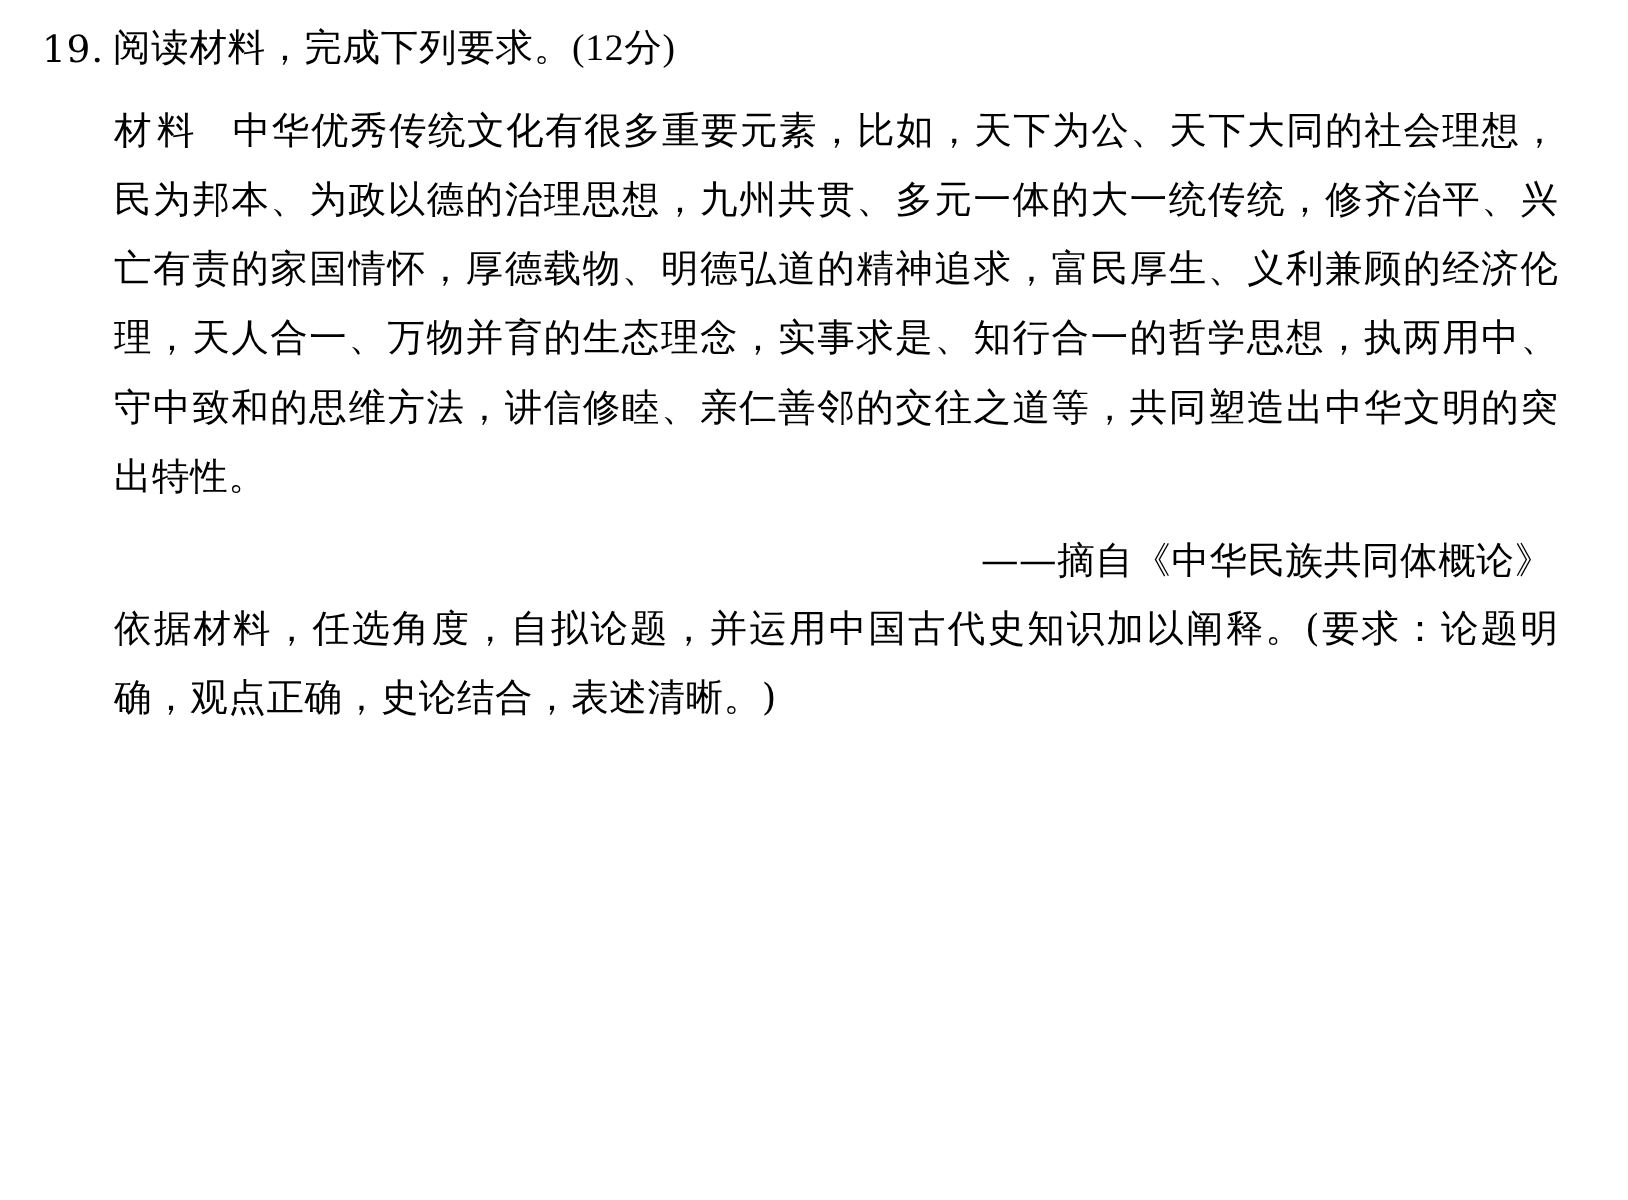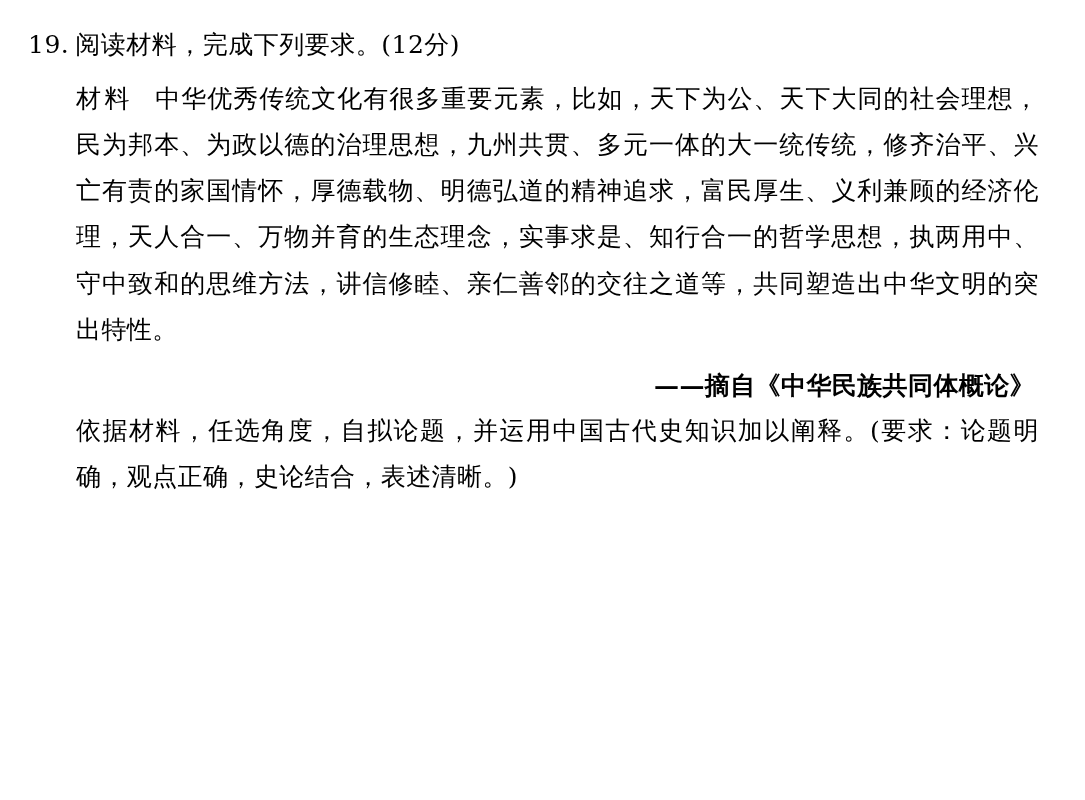--- a/index.html
+++ b/index.html
@@ -12,35 +12,36 @@
     height: 800px;
     font-family: "DejaVu Serif", "Liberation Serif", serif;
     color: #000000;
     overflow: hidden;
   }
   .page {
     position: relative;
     width: 1085px;
     height: 580px;
     box-sizing: border-box;
-    padding: 26px 40px 0 28px;
+    padding: 14px 40px 0 28px;
   }
   .question {
     display: flex;
     align-items: flex-start;
     font-size: 25px;
     line-height: 1.5;
     letter-spacing: 0.5px;
   }
   .q-number {
     flex: 0 0 auto;
     padding-right: 6px;
   }
   .q-stem {
     flex: 1 1 auto;
+    font-family: Liberation Serif, serif;
   }
   .material-block {
     margin-top: 12px;
     padding-left: 48px;
     padding-right: 6px;
   }
   .material-text {
     font-size: 25px;
     line-height: 1.85;
     text-align: justify;
@@ -50,21 +51,20 @@
   .material-label {
     letter-spacing: 3px;
     padding-right: 22px;
   }
   .source-line {
     margin-top: 16px;
     font-size: 25px;
     text-align: right;
     padding-right: 4px;
     letter-spacing: 0.4px;
-    font-weight: bold;
   }
   .requirement {
     margin-top: 6px;
     font-size: 25px;
     line-height: 1.85;
     text-align: justify;
     text-align-last: left;
     letter-spacing: 0.4px;
   }
 </style>

